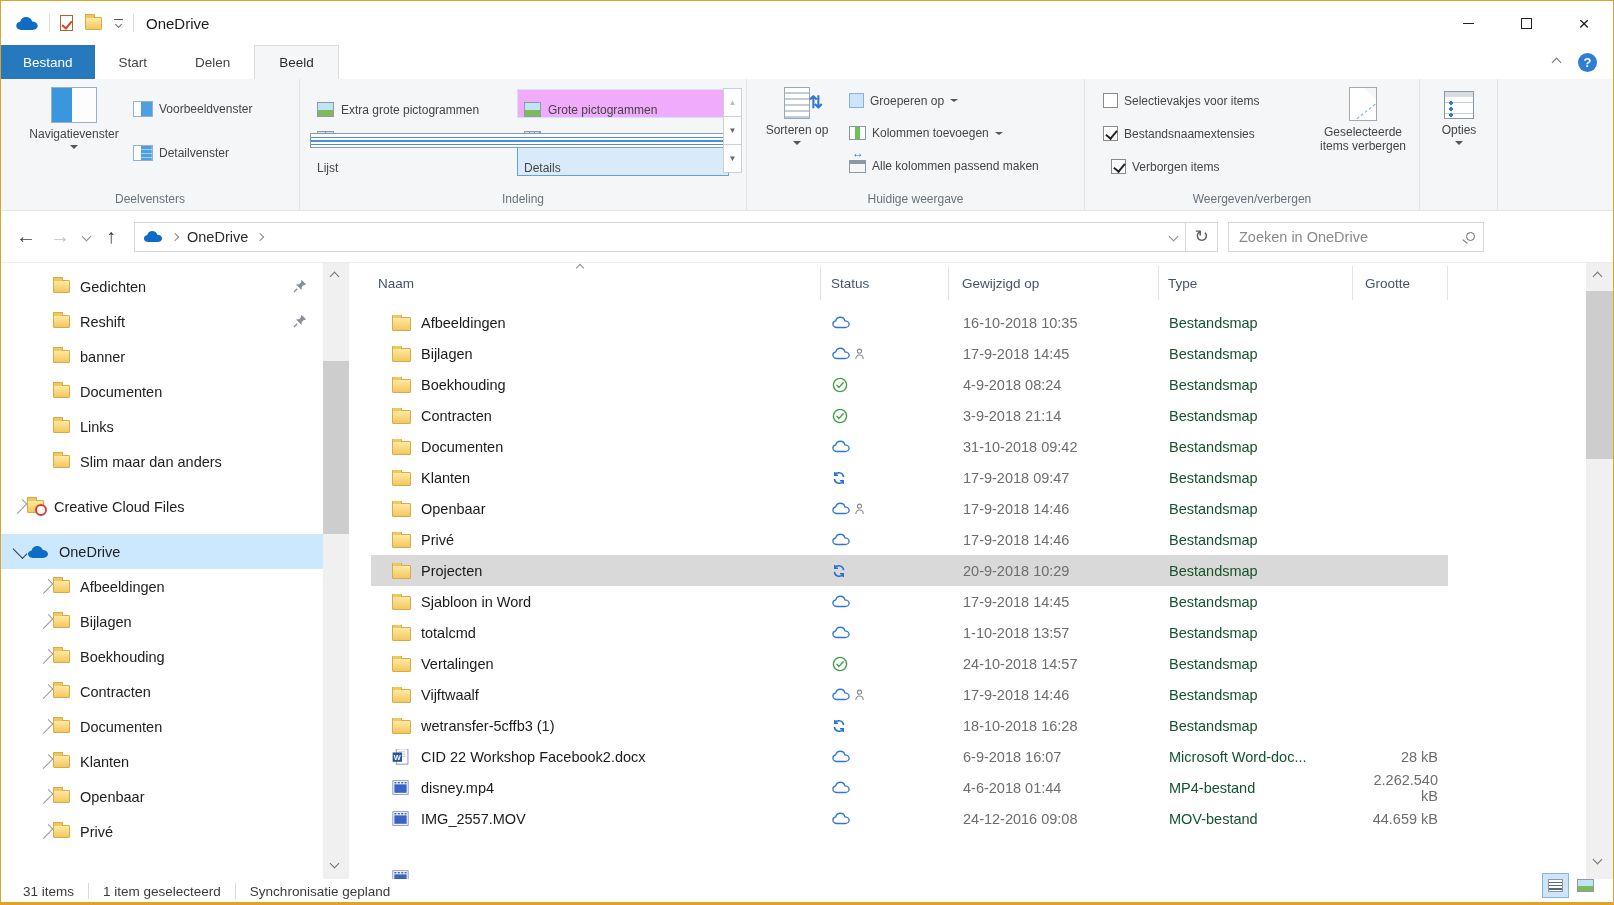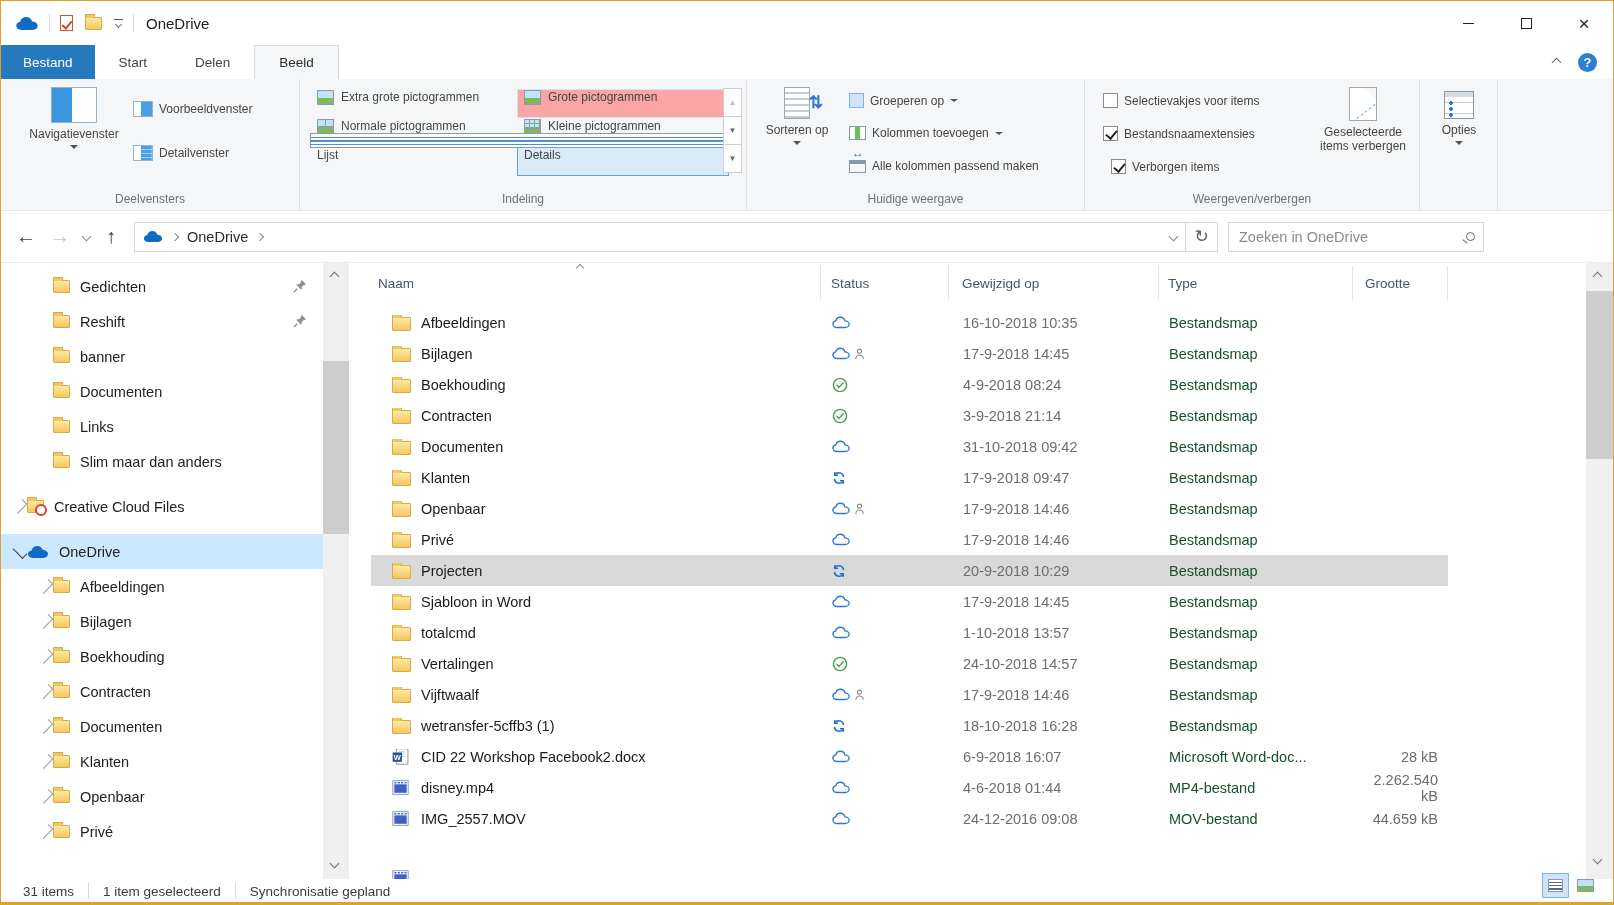--- a/index.html
+++ b/index.html
@@ -45,22 +45,22 @@
   .bigbtn { position:absolute; display:flex; flex-direction:column; align-items:center; gap:4px; text-align:center; }
   .smallbtn { position:absolute; display:flex; align-items:center; gap:6px; white-space:nowrap; }
   .caret-dn { width:0; height:0; border-left:4px solid transparent; border-right:4px solid transparent; border-top:4px solid #555; }
   
   .ic-nav { width:46px; height:36px; border:1px solid #9ab0c9; background:linear-gradient(90deg,#3a96dd 0 45%,#fdfdfd 45%); }
   .ic-prev { width:20px; height:16px; border:1px solid #9ab0c9; background:linear-gradient(90deg,#fff 0 40%,#4aa0e0 40%); }
   .ic-det { width:20px; height:16px; border:1px solid #9ab0c9; background:
       repeating-linear-gradient(180deg,#4aa0e0 0 3px,#9ed0f0 3px 4px); background-size:60% 100%; background-position:right; background-repeat:no-repeat; background-color:#fff; }
   
   .layout-grid { position:absolute; left:10px; top:10px; display:grid; grid-template-columns:207px 212px; grid-auto-rows:29px; }
-  .lay-item { display:flex; align-items:flex-start; gap:7px; padding:0 6px; border:1px solid transparent; white-space:nowrap; }
-  .lay-item.hover { background:#fca5a5; border-color:#cfe4f7; }
+  .lay-item { display:flex; align-items:flex-end; gap:7px; padding:0 6px; border:1px solid transparent; white-space:nowrap; }
+  .lay-item.hover { background:#f0abfc; border-color:#cfe4f7; }
   .lay-item.selected { background:#d9eaf9; border-color:#66a1d4; }
   .li-ic { width:17px; height:15px; flex:none; border:1px solid #8f9aa8; background:linear-gradient(#bfe3f7 55%,#7fb95c 45%); }
   .li-ic.grid2 { background-image:linear-gradient(90deg,transparent 46%,#8f9aa8 46% 54%,transparent 54%),linear-gradient(0deg,transparent 46%,#8f9aa8 46% 54%,transparent 54%),linear-gradient(#bfe3f7 55%,#7fb95c 45%); }
   .li-ic.grid3 { background-image:repeating-linear-gradient(90deg,transparent 0 4px,#8f9aa8 4px 5px),repeating-linear-gradient(0deg,transparent 0 4px,#8f9aa8 4px 5px),linear-gradient(#bfe3f7 55%,#7fb95c 45%); }
   .li-ic.rows { background:#fff; background-image:repeating-linear-gradient(#fff 0 2.5px,#6f90b5 2.5px 3.8px); }
   .li-ic.rows.blue { background-image:repeating-linear-gradient(#fff 0 2.5px,#4a90d9 2.5px 3.8px); }
   .lay-scroll { position:absolute; right:4px; top:10px; width:19px; display:flex; flex-direction:column; }
   .lay-sbtn { height:29px; background:#fdfdfd; border:1px solid #ccd0d4; display:flex; align-items:center; justify-content:center; margin-top:-1px; font-size:8px; color:#666; }
   .lay-sbtn.dis { color:#c0c0c0; }
   

